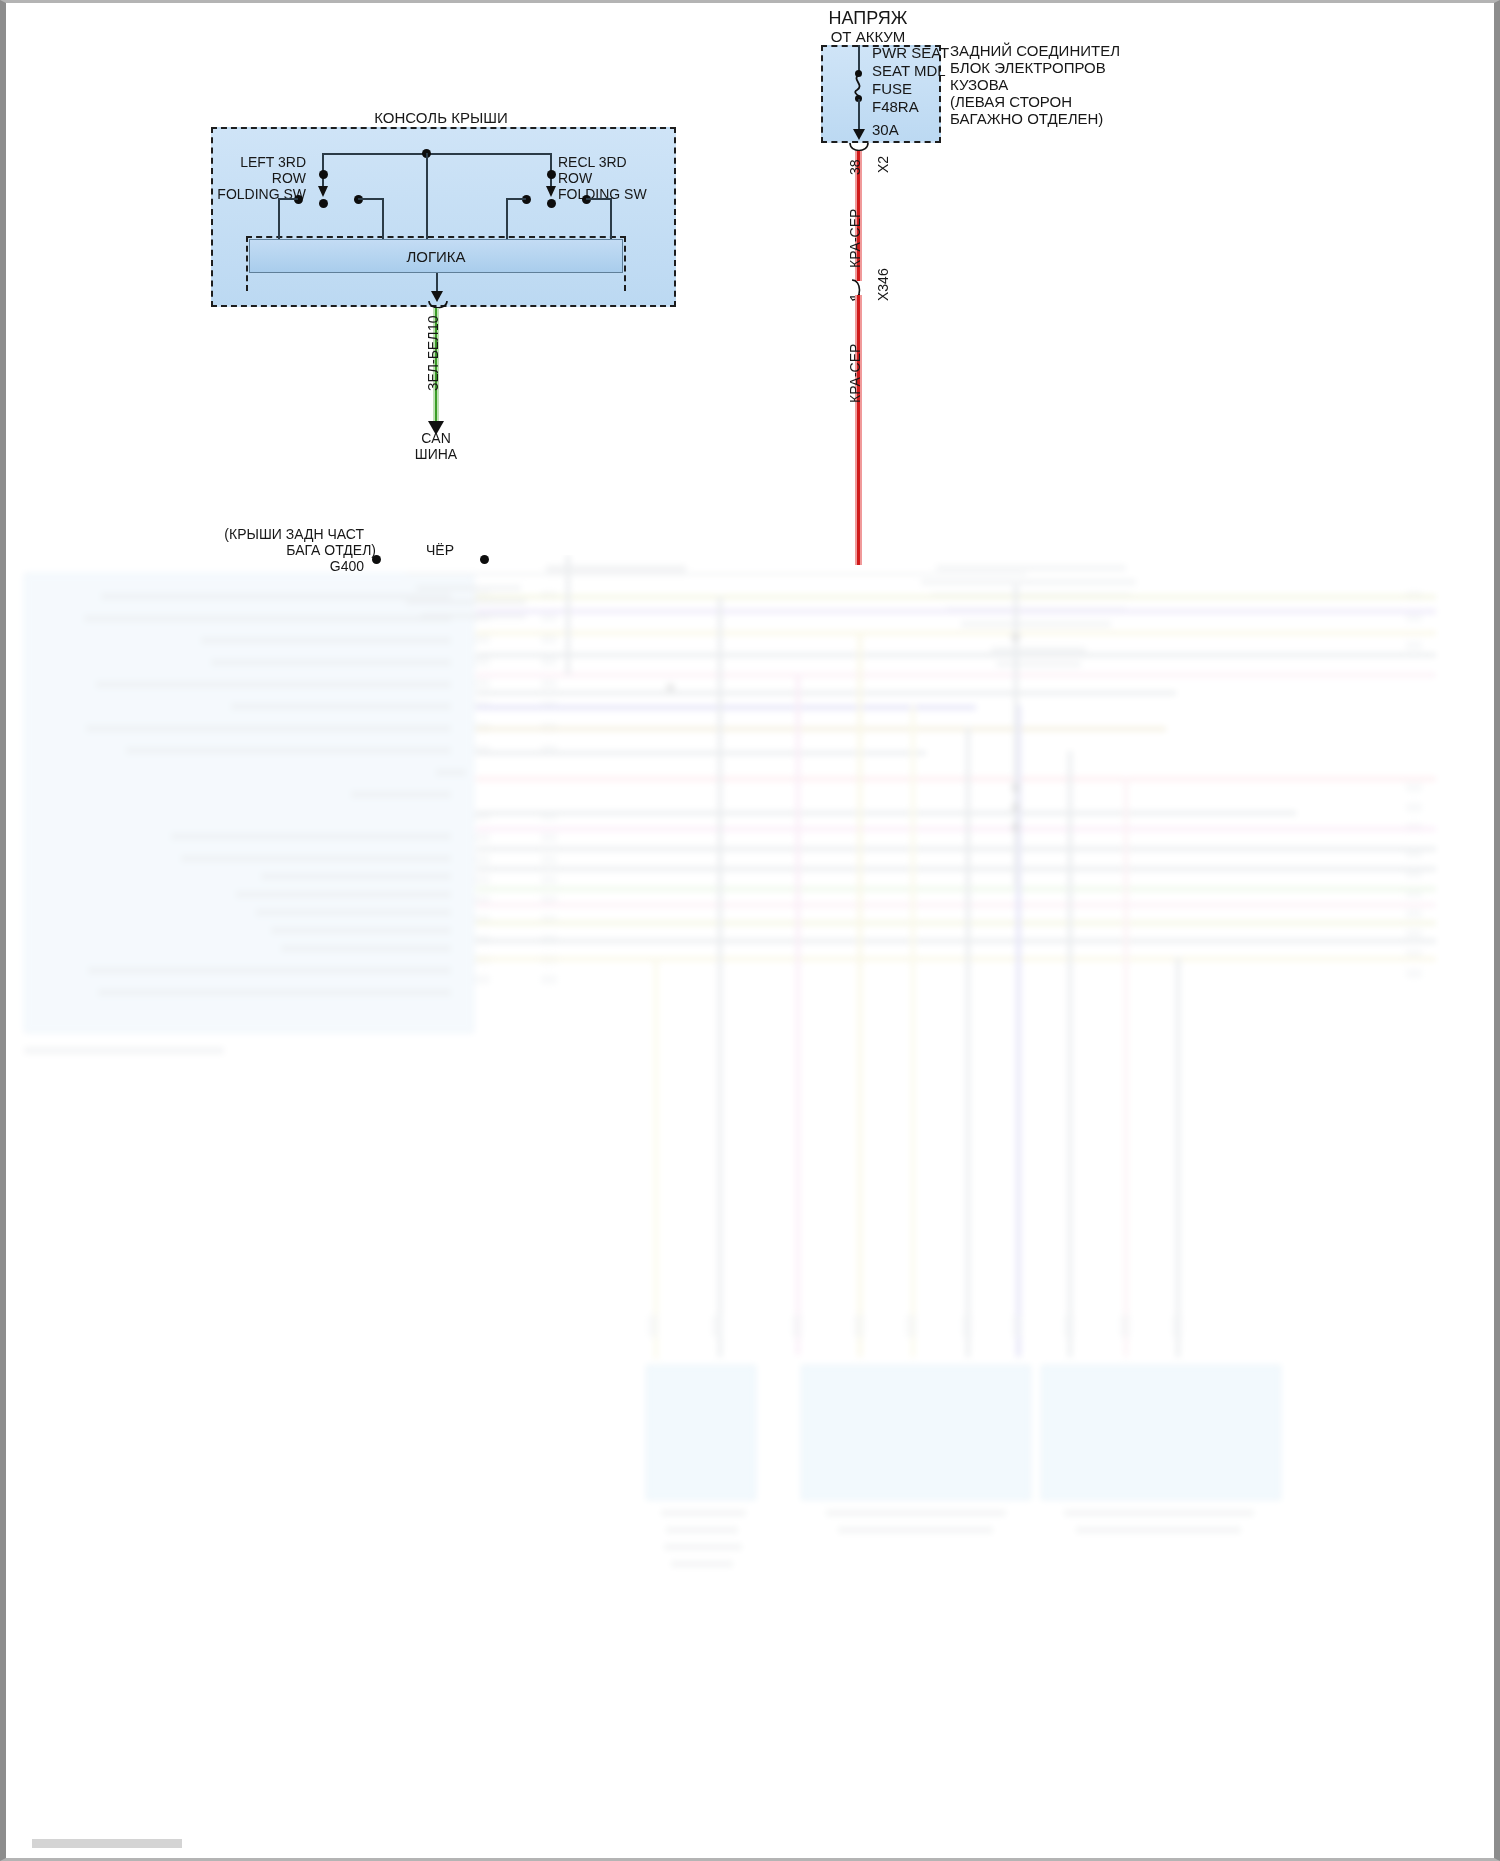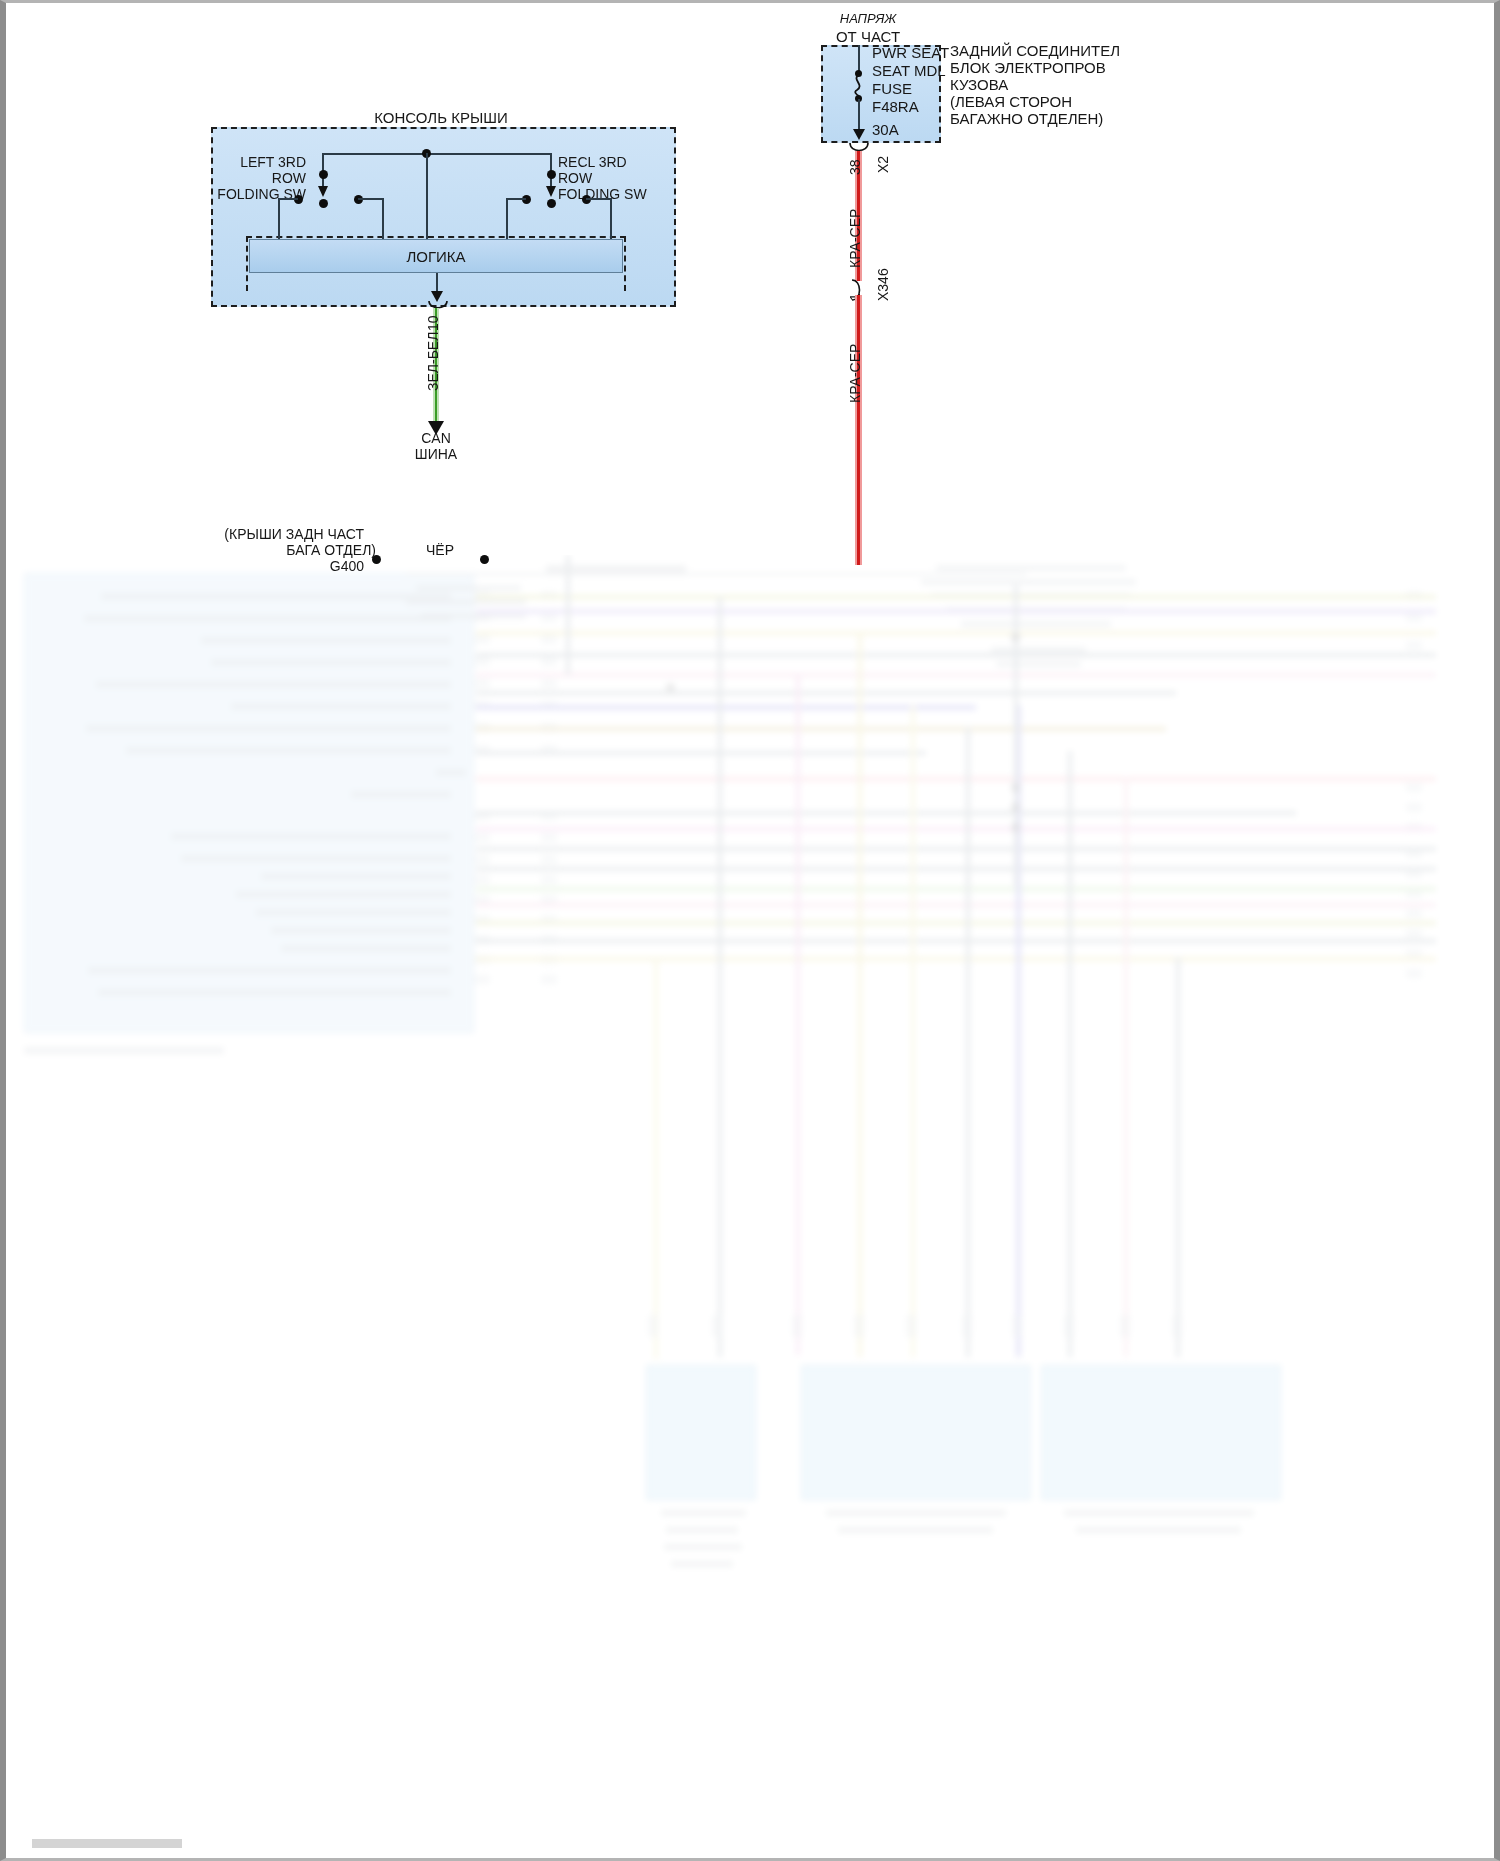--- a/index.html
+++ b/index.html
@@ -329,22 +329,22 @@
 
     <div class="txt vert" style="left:420px;top:328px;">10</div>
     <div class="txt vert" style="left:420px;top:388px;">ЗЕЛ-БЕЛ</div>
 
     <svg class="abs" style="left:421px;top:418px;" width="18" height="16" viewBox="0 0 18 16">
       <polygon points="1,0 17,0 9,14" fill="#111"></polygon>
     </svg>
     <div class="txt c" style="left:430px;top:428px;">CAN</div>
     <div class="txt c" style="left:430px;top:444px;">ШИНА</div>
 
-    <div class="txt c" style="left:862px;top:8px;font-size:13px;font-style:italic;">НАПРЯЖ</div>
-    <div class="txt c" style="left:862px;top:26px;font-size:15px;">ОТ ЧАСТ</div>
+    <div class="txt c" style="left:862px;top:8px;font-size:18px;">НАПРЯЖ</div>
+    <div class="txt c" style="left:862px;top:26px;font-size:15px;">ОТ АККУМ</div>
 
     <div class="modbox" style="left:815px;top:42px;width:120px;height:98px;"></div>
 
     <div class="w wv" style="left:852px;top:42px;height:28px;"></div>
     <div class="dot sm" style="left:849px;top:67px;"></div>
     <svg class="abs" style="left:843px;top:72px;" width="18" height="22" viewBox="0 0 18 22">
       <path d="M10,0 C2,4 16,10 8,15 C4,17 8,20 10,21" fill="none" stroke="#111" stroke-width="1.8"></path>
     </svg>
     <div class="dot sm" style="left:849px;top:92px;"></div>
     <div class="w wv" style="left:852px;top:96px;height:36px;"></div>

